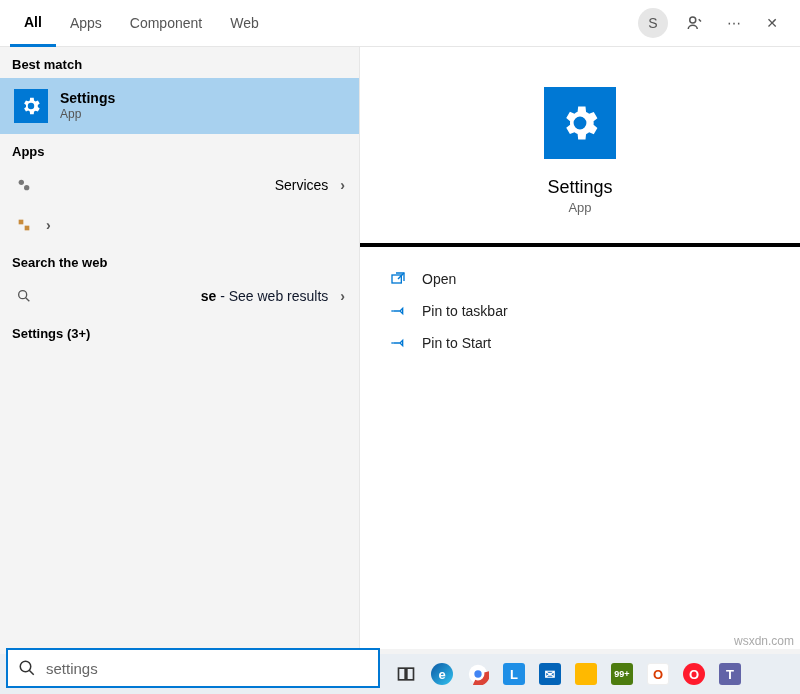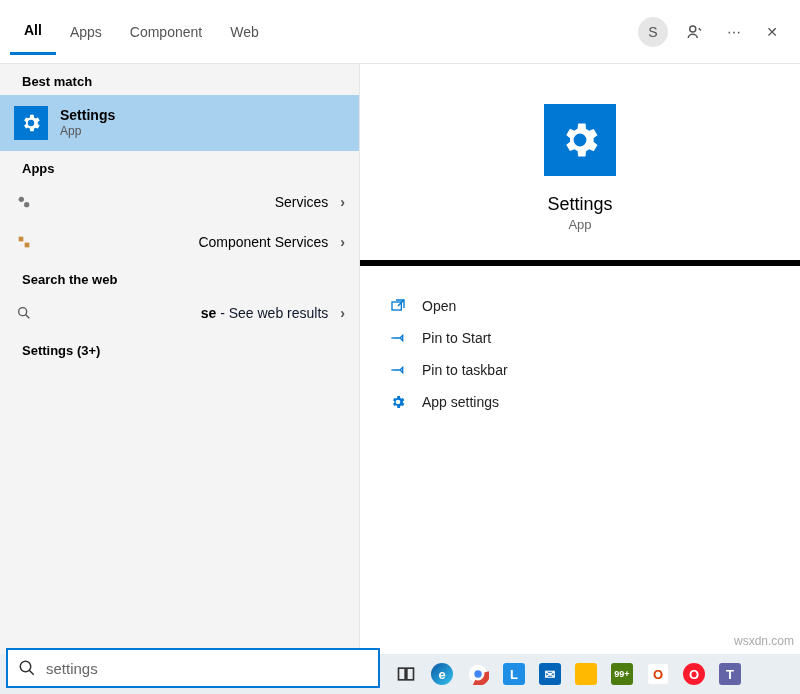--- a/index.html
+++ b/index.html
@@ -1,49 +1,49 @@
 <!DOCTYPE html>
 <html><head>
 <meta charset="utf-8">
 <style>
   * { box-sizing: border-box; font-family: "Segoe UI", Arial, sans-serif; }
   body { margin: 0; width: 800px; height: 694px; background: #f3f3f3; font-size: 14px; color: #000; overflow: hidden; position: relative; }
 
   
-  .tabs { height: 64px; background: #fff; display: flex; align-items: center; padding: 0 10px; position: relative; border-bottom: 1px solid #e6e6e6; }
+  .tabs { height: 47px; background: #fff; display: flex; align-items: center; padding: 0 10px; position: relative; border-bottom: 1px solid #e6e6e6; }
   .tab { padding: 0 14px; height: 47px; display: flex; align-items: center; color: #555; cursor: pointer; font-size: 14px; }
   .tab.active { color: #000; border-bottom: 3px solid #0078d4; font-weight: 600; }
   .tab .caret { margin-left: 4px; font-size: 10px; color: #666; }
   .tabs-right { margin-left: auto; display: flex; align-items: center; gap: 18px; padding-right: 8px; }
   .avatar { width: 30px; height: 30px; border-radius: 50%; background: #e6e6e6; display: flex; align-items: center; justify-content: center; color: #555; font-size: 14px; }
   .hdr-icon { color: #555; cursor: pointer; width: 20px; text-align: center; }
 
   
   .body { display: flex; height: 602px; }
   .left { width: 359px; background: #f4f4f4; display: flex; flex-direction: column; }
   .right { flex: 1; background: #fff; border-left: 1px solid #e6e6e6; }
 
-  .section-title { font-weight: 600; font-size: 13px; padding: 10px 22px 6px; color: #000; }
+  .section-title { font-weight: 600; font-size: 13px; padding: 10px 12px 6px; color: #000; }
 
   .result { display: flex; align-items: center; height: 56px; padding: 0 14px; gap: 12px; cursor: pointer; }
   .result.selected { background: #a8d1ef; }
   .result .ricon { width: 34px; height: 34px; background: #0078d4; display: flex; align-items: center; justify-content: center; color: #fff; }
   .result .ricon.sm { width: 20px; height: 20px; background: transparent; color: #555; }
   .result .rtext { flex: 1; display: flex; flex-direction: column; line-height: 1.3; }
   .result .rname { font-size: 14px; }
   .result .rsub  { font-size: 12px; color: #555; }
   .result .chev  { color: #555; font-size: 14px; font-weight: bold; }
 
   .result.slim { height: 40px; text-align: right; }
 
   .detail { display: flex; flex-direction: column; align-items: center; padding-top: 40px; }
   .detail .bigicon { width: 72px; height: 72px; background: #0078d4; display: flex; align-items: center; justify-content: center; color: #fff; }
   .detail .dtitle { font-size: 18px; margin-top: 18px; }
   .detail .dsub   { font-size: 13px; color: #666; margin-top: 2px; }
-  .actions { width: 100%; border-top: 6px solid #000000; margin-top: 28px; padding: 24px 30px; }
+  .actions { width: 100%; border-top: 4px solid #000000; margin-top: 28px; padding: 16px 30px; }
   .action { display: flex; align-items: center; gap: 14px; height: 32px; cursor: pointer; color: #222; }
   .action .aicon { width: 18px; color: #0078d4; display: flex; }
 
   
   .searchrow { position: absolute; left: 6px; bottom: 6px; width: 374px; height: 40px; background: #fff; border: 2px solid #0078d4; display: flex; align-items: center; padding: 0 10px; gap: 8px; }
   .searchrow input { border: none; outline: none; flex: 1; font-size: 15px; color: #666; background: transparent; }
 
   
   .taskbar { position: absolute; bottom: 0; left: 0; right: 0; height: 40px; background: #e9eef3; display: flex; align-items: center; padding-left: 392px; gap: 8px; }
   .tbicon { width: 28px; height: 28px; display: flex; align-items: center; justify-content: center; font-size: 16px; border-radius: 3px; }
@@ -116,23 +116,20 @@
       <div class="chev">›</div>
     </div>
 
     <div class="result slim">
       <div class="ricon sm">
         <svg width="16" height="16" viewBox="0 0 24 24" fill="#c88b3b">
             <rect x="4" y="4" width="7" height="7"></rect>
             <rect x="13" y="13" width="7" height="7"></rect>
           </svg>
       </div>
-      <div class="rtext">
-          <span class="rname">Component Services</span>
-        </div>
       <div class="chev">›</div>
     </div>
 
     <div class="section-title">Search the web</div>
 
     <div class="result slim">
       <div class="ricon sm">
         <svg width="16" height="16" viewBox="0 0 24 24" fill="none" stroke="#555" stroke-width="2">
             <circle cx="10" cy="10" r="6"></circle>
             <line x1="20" y1="20" x2="14.5" y2="14.5"></line>
@@ -168,38 +165,30 @@
             </span>
           <span>Open</span>
         </div>
         <div class="action">
           <span class="aicon">
               <svg width="16" height="16" viewBox="0 0 24 24" fill="none" stroke="#0078d4" stroke-width="2">
                 <path d="M5 12h10l4-4v8l-4-4"></path>
                 <line x1="5" y1="12" x2="2" y2="12"></line>
               </svg>
             </span>
-          <span>Pin to Start</span>
+          <span>Pin to taskbar</span>
         </div>
         <div class="action">
           <span class="aicon">
               <svg width="16" height="16" viewBox="0 0 24 24" fill="none" stroke="#0078d4" stroke-width="2">
                 <path d="M5 12h10l4-4v8l-4-4"></path>
                 <line x1="5" y1="12" x2="2" y2="12"></line>
               </svg>
             </span>
-          <span>Pin to taskbar</span>
-        </div>
-        <div class="action">
-          <span class="aicon">
-              <svg width="16" height="16" viewBox="0 0 24 24" fill="#0078d4">
-                <path d="M19.4 13a7.5 7.5 0 000-2l2.1-1.6-2-3.4-2.5 1a7.5 7.5 0 00-1.7-1L15 3h-4l-.3 2.9a7.5 7.5 0 00-1.7 1l-2.5-1-2 3.4L6.6 11a7.5 7.5 0 000 2l-2.1 1.6 2 3.4 2.5-1a7.5 7.5 0 001.7 1L11 21h4l.3-2.9a7.5 7.5 0 001.7-1l2.5 1 2-3.4L19.4 13zM12 15.5A3.5 3.5 0 1115.5 12 3.5 3.5 0 0112 15.5z"></path>
-              </svg>
-            </span>
-          <span>App settings</span>
+          <span>Pin to Start</span>
         </div>
       </div>
     </div>
   </div>
 </div>
 
 <div class="watermark">wsxdn.com</div>
 
 <div class="taskbar">
   <div class="tbicon">

